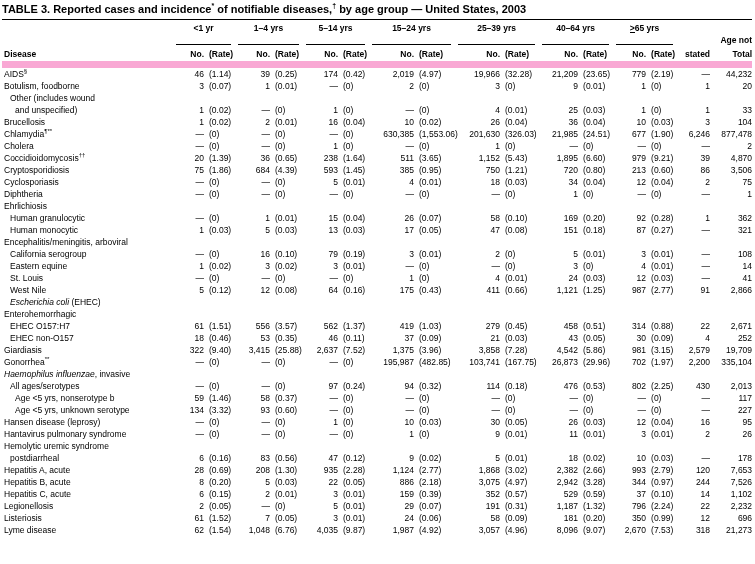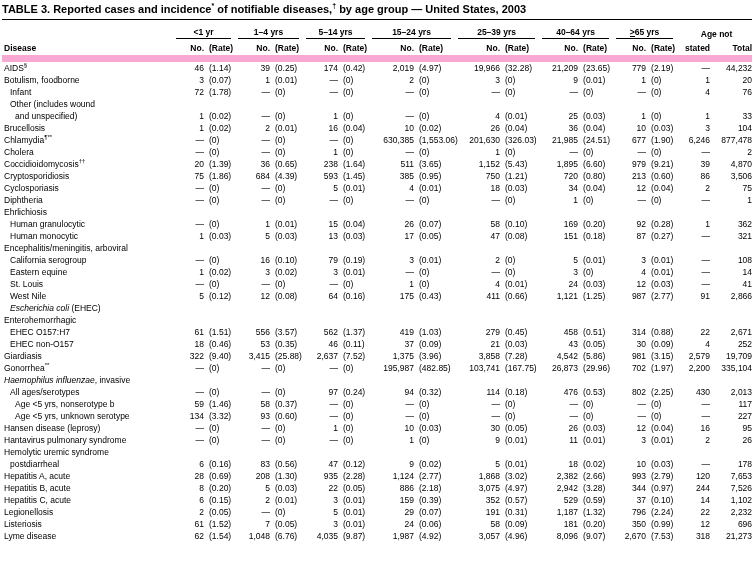--- a/index.html
+++ b/index.html
@@ -10,23 +10,23 @@
   }
   .page { padding:3px 3px 0 2px; }
   .title { font-size:11px; font-weight:bold; line-height:13px; letter-spacing:0; white-space:nowrap; }
   .title sup { font-size:7px; }
   .title-rule { border-bottom:1px solid #000; margin-top:3px; }
   table { border-collapse:collapse; table-layout:fixed; width:750px; margin-top:1px; }
   th, td { padding:0; font-size:8.5px; white-space:nowrap; overflow:visible; }
   thead th { font-weight:bold; vertical-align:bottom; }
   tr.grp-row th { height:16px; padding-top:2px; }
   tr.hdr-row th { height:14px; border-bottom:7px solid #f9a8d4; padding-bottom:2px; }
-  .grp .grp-label { display:block; margin:0 5px 0 2px; border-bottom:1px solid #000; text-align:center; padding-bottom:1px; }
+  .grp .grp-label { display:block; margin:0 5px 0 2px; border-bottom:1px solid #000; text-align:center; padding-bottom:11px; }
   .ul { border-bottom:1px solid #000; line-height:7px; display:inline-block; }
-  .agenot { text-align:center; padding-left:3px; }
+  .agenot { text-align:right; padding-left:3px; }
   .th-disease { text-align:left; padding-left:2px; }
   .num { text-align:right; }
   .rate { text-align:left; padding-left:5px; }
   tbody td { line-height:12px; height:12px; }
   td.disease { text-align:left; }
   .ind0 { padding-left:2px; }
   .ind1 { padding-left:8px; }
   .ind2 { padding-left:13px; }
   sup { font-size:6px; line-height:0; vertical-align:super; }
   i { font-style:italic; }
@@ -137,39 +137,20 @@
           <td class="num">3</td>
           <td class="rate">(0)</td>
           <td class="num">9</td>
           <td class="rate">(0.01)</td>
           <td class="num">1</td>
           <td class="rate">(0)</td>
           <td class="num">1</td>
           <td class="num">20</td>
         </tr>
         <tr>
-          <td class="disease ind1">Infant</td>
-          <td class="num">72</td>
-          <td class="rate">(1.78)</td>
-          <td class="num">—</td>
-          <td class="rate">(0)</td>
-          <td class="num">—</td>
-          <td class="rate">(0)</td>
-          <td class="num">—</td>
-          <td class="rate">(0)</td>
-          <td class="num">—</td>
-          <td class="rate">(0)</td>
-          <td class="num">—</td>
-          <td class="rate">(0)</td>
-          <td class="num">—</td>
-          <td class="rate">(0)</td>
-          <td class="num">4</td>
-          <td class="num">76</td>
-        </tr>
-        <tr>
           <td class="disease ind1">Other (includes wound</td>
           <td class="num"></td>
           <td class="rate"></td>
           <td class="num"></td>
           <td class="rate"></td>
           <td class="num"></td>
           <td class="rate"></td>
           <td class="num"></td>
           <td class="rate"></td>
           <td class="num"></td>

